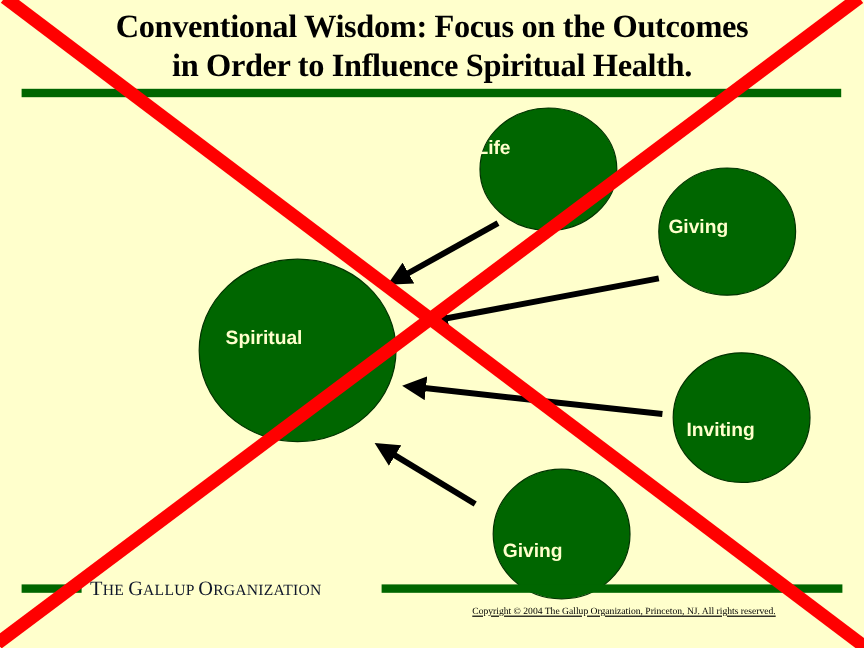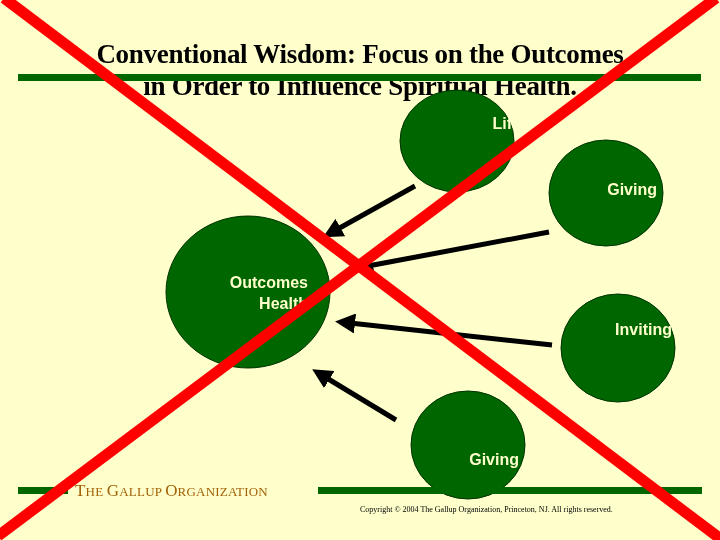--- a/index.html
+++ b/index.html
@@ -1,25 +1,25 @@
 <!DOCTYPE html>
 <html><head>
 <meta charset="utf-8">
 <style>
   html, body { margin:0; padding:0; }
   body { width:720px; height:540px; background:#ffffcc; position:relative; overflow:hidden; font-family:"Liberation Sans", sans-serif; }
-  .title { position:absolute; left:0; top:6px; width:720px; text-align:center; font-family:"Liberation Serif", serif; font-weight:bold; font-size:27px; line-height:32px; color:#000; letter-spacing:-0.3px;margin-top:32px; }
+  .title { position:absolute; left:0; top:6px; width:720px; text-align:center; font-family:"Liberation Serif", serif; font-weight:bold; font-size:27px; line-height:32px; color:#000; letter-spacing:-0.3px; }
   .title-rule { position:absolute; left:18px; top:74px; width:683px; height:7px; background:#006600; }
   svg.diagram { position:absolute; left:0; top:0; width:720px; height:540px; }
-  .node-label { position:absolute; color:#ffffcc; font-weight:bold; font-size:16px; line-height:21px; text-align:right; }
+  .node-label { position:absolute; color:#ffffcc; font-weight:bold; font-size:16px; line-height:21px; text-align:left; }
   .footer-rule-left { position:absolute; left:18px; top:487px; width:50px; height:7px; background:#006600; }
   .footer-rule-right { position:absolute; left:318px; top:487px; width:384px; height:7px; background:#006600; }
-  .org { position:absolute; left:75px; top:481px; font-family:"Liberation Serif", serif; font-size:17px; color:#a16207; letter-spacing:0.2px; }
+  .org { position:absolute; left:75px; top:481px; font-family:"Liberation Serif", serif; font-size:17px; color:#0f172a; letter-spacing:0.2px; }
   .org .sc { font-size:13px; }
-  .copyright { position:absolute; left:360px; top:505px; width:320px; text-align:left; font-family:"Liberation Serif", serif; font-size:8px; color:#000; }
+  .copyright { position:absolute; left:360px; top:505px; width:320px; text-align:center; font-family:"Liberation Serif", serif; font-size:8px; color:#000;text-decoration:underline; }
   svg.cross { position:absolute; left:0; top:0; width:720px; height:540px; }
 </style>
 </head>
 <body>
 
 <div class="title">
   <div>Conventional Wisdom: Focus on the Outcomes</div>
   <div>in Order to Influence Spiritual Health.</div>
 </div>
 <div class="title-rule"></div>
@@ -45,30 +45,29 @@
   <g>
     <ellipse cx="468" cy="445" rx="57" ry="54" fill="#006600" stroke="#003300" stroke-width="1"></ellipse>
   </g>
   <line x1="415" y1="186" x2="336" y2="230" stroke="#000" stroke-width="5" marker-end="url(#ah)"></line>
   <line x1="549" y1="232" x2="368" y2="266" stroke="#000" stroke-width="5" marker-end="url(#ah)"></line>
   <line x1="552" y1="345" x2="350" y2="323" stroke="#000" stroke-width="5" marker-end="url(#ah)"></line>
   <line x1="396" y1="420" x2="325" y2="377" stroke="#000" stroke-width="5" marker-end="url(#ah)"></line>
 </svg>
 
 <div class="node-label" style="left:188px; top:272px; width:120px;">
-  <div>Outcomes</div>
-  <div>Health</div>
+  <div>Spiritual</div>
 </div>
 <div class="node-label" style="left:397px; top:113px; width:124px;">
   <div>Life</div>
 </div>
 <div class="node-label" style="left:557px; top:179px; width:100px;">
   <div>Giving</div>
 </div>
-<div class="node-label" style="left:572px; top:319px; width:100px;">
+<div class="node-label" style="left:572px; top:348px; width:100px;">
   <div>Inviting</div>
 </div>
 <div class="node-label" style="left:419px; top:449px; width:100px;">
   <div>Giving</div>
 </div>
 
 <div class="footer-rule-left"></div>
 <div class="footer-rule-right"></div>
 <div class="org"><span>T</span><span class="sc">HE </span><span>G</span><span class="sc">ALLUP </span><span>O</span><span class="sc">RGANIZATION</span></div>
 <div class="copyright">Copyright © 2004 The Gallup Organization, Princeton, NJ. All rights reserved.</div>

